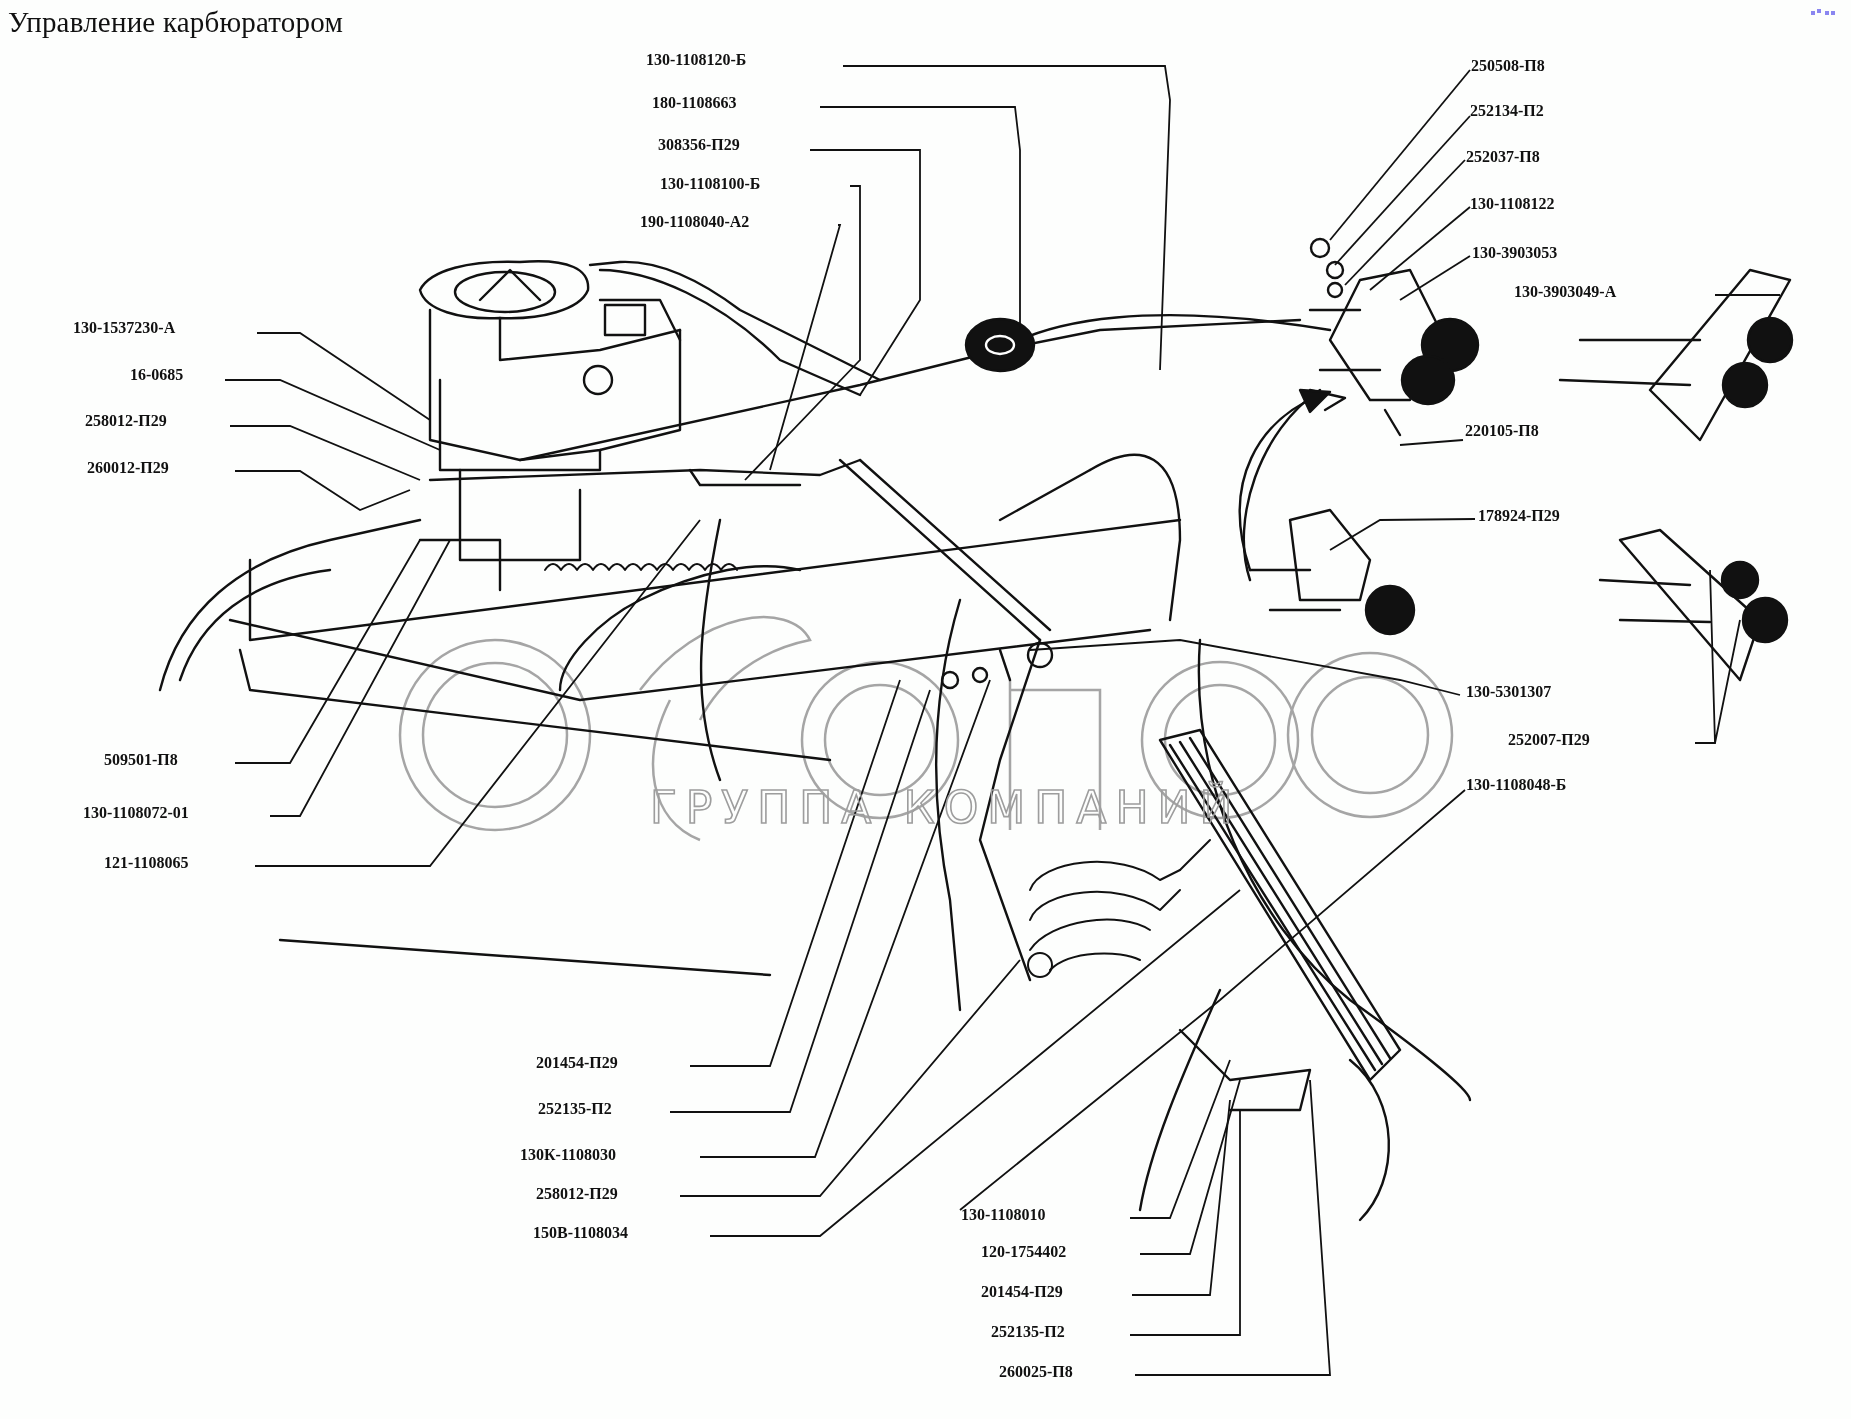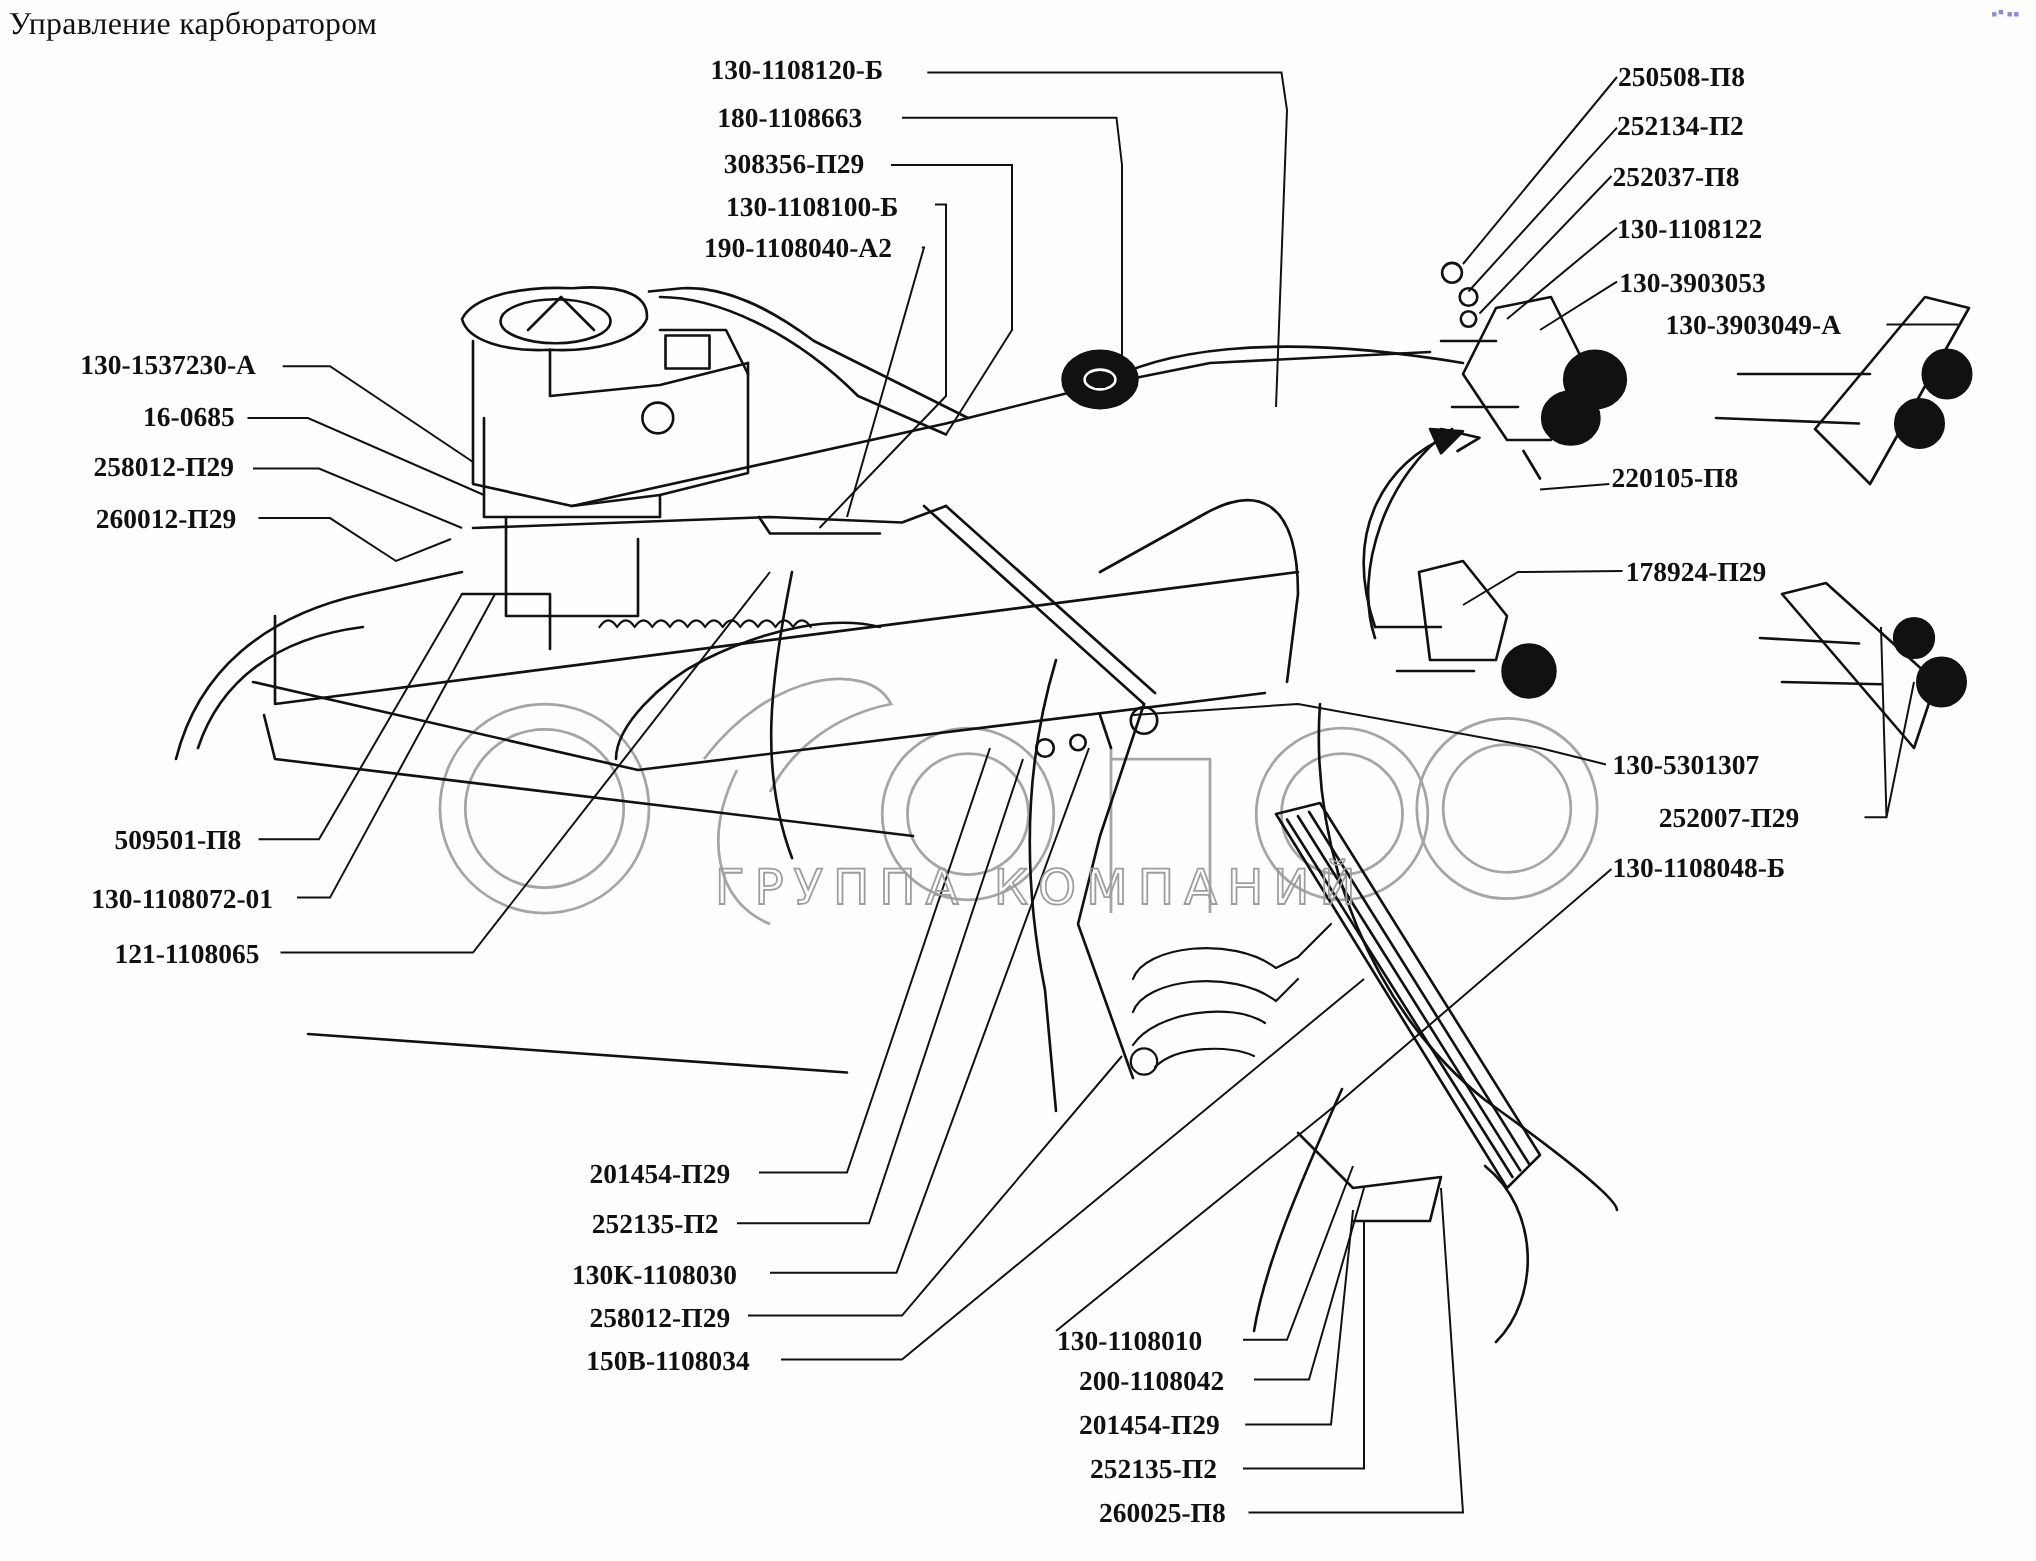--- a/index.html
+++ b/index.html
@@ -2,21 +2,21 @@
 <html><head>
 <meta charset="utf-8">
 <style>
   html, body { margin:0; padding:0; background:#fdfefd; }
   body { width:1851px; height:1419px; position:relative; overflow:hidden;
          font-family:"Liberation Serif", "DejaVu Serif", serif; color:#111; }
   #title { position:absolute; left:8px; top:6px; font-size:29px; font-weight:normal; letter-spacing:0.2px; }
   #dots { position:absolute; right:14px; top:8px; width:26px; height:8px; }
   #dots span { position:absolute; top:3px; width:4px; height:4px; background:#8a86f0; }
   svg#art { position:absolute; left:0; top:0; }
-  .lbl { position:absolute; font-size:25px; font-weight:bold; white-space:nowrap; line-height:1; }
+  .lbl { position:absolute; font-size:16px; font-weight:bold; white-space:nowrap; line-height:1; }
   .wm-text { position:absolute; left:650px; top:782px; font-family:"DejaVu Sans", sans-serif;
              font-size:44px; letter-spacing:9px; color:transparent;
              -webkit-text-stroke:1.6px #9d9d9d; white-space:nowrap; }
 </style>
 </head>
 <body>
 
 <div id="title">Управление карбюратором</div>
 <div id="dots">
   <span style="left:0"></span>
@@ -213,16 +213,16 @@
 <div class="lbl" style="left:1508px;top:732px">252007-П29</div>
 <div class="lbl" style="left:1466px;top:777px">130-1108048-Б</div>
 
 <div class="lbl" style="left:536px;top:1055px">201454-П29</div>
 <div class="lbl" style="left:538px;top:1101px">252135-П2</div>
 <div class="lbl" style="left:520px;top:1147px">130К-1108030</div>
 <div class="lbl" style="left:536px;top:1186px">258012-П29</div>
 <div class="lbl" style="left:533px;top:1225px">150В-1108034</div>
 
 <div class="lbl" style="left:961px;top:1207px">130-1108010</div>
-<div class="lbl" style="left:981px;top:1244px">200-1108042</div>
+<div class="lbl" style="left:981px;top:1244px">120-1754402</div>
 <div class="lbl" style="left:981px;top:1284px">201454-П29</div>
 <div class="lbl" style="left:991px;top:1324px">252135-П2</div>
 <div class="lbl" style="left:999px;top:1364px">260025-П8</div>
 
 </body></html>

